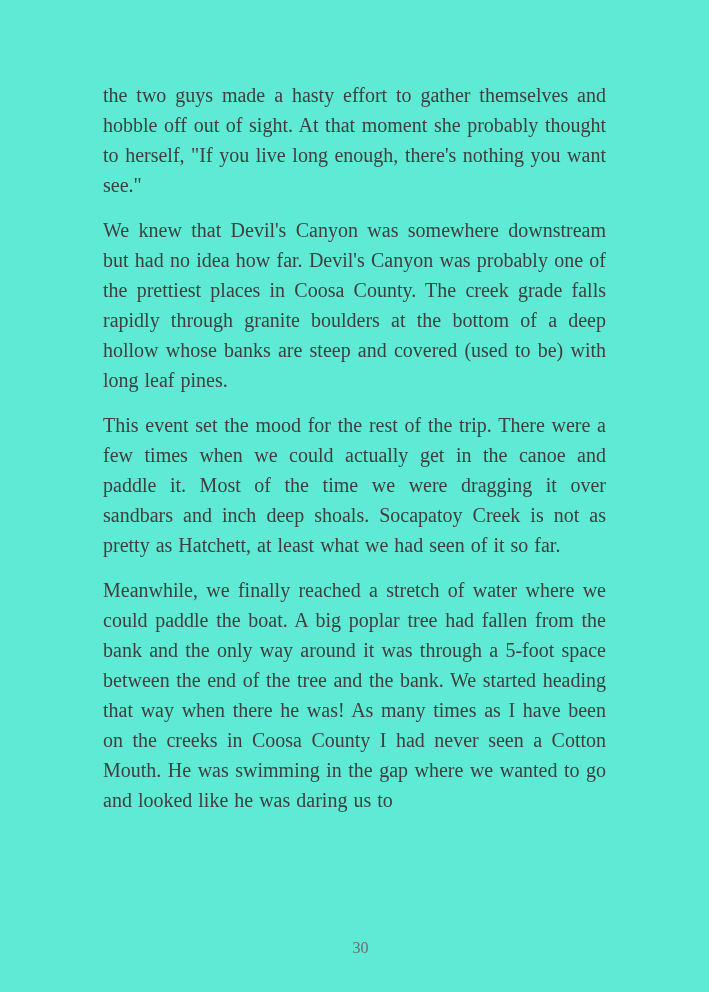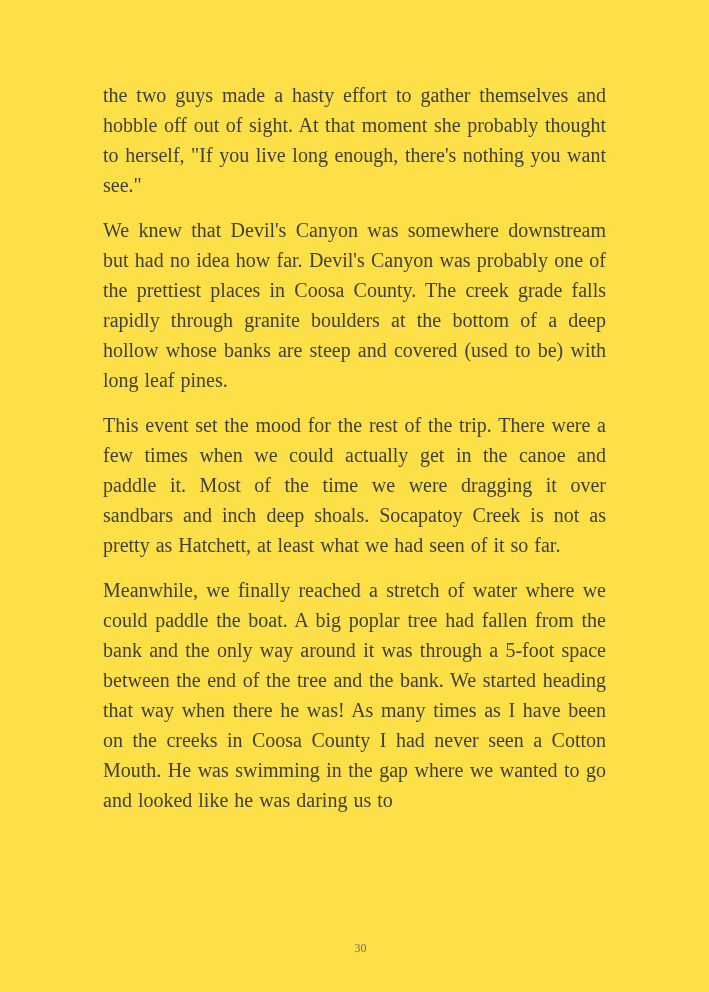--- a/index.html
+++ b/index.html
@@ -12,39 +12,39 @@
     height: 992px;
     position: relative;
     font-family: "Liberation Serif", "DejaVu Serif", serif;
   }
   .page {
     box-sizing: border-box;
     width: 709px;
     height: 992px;
     padding: 80px 103px 0 103px;
     position: relative;
-    background: #fde047;
+    background: #5eead4;
     overflow: hidden;
   }
   .body-text p {
     margin: 0 0 15px 0;
     font-size: 20px;
     line-height: 30px;
     color: #3f3f3f;
     text-align: justify;
     text-align-last: left;
     word-spacing: 1px;
   }
   .page-number {
     position: absolute;
     left: 0;
     right: 1px;
     top: 941px;
     text-align: center;
-    font-size: 12px;
+    font-size: 16px;
     line-height: 14px;
     color: #6e6e6e;
     padding-left: 13px;
   }
 </style>
 </head>
 <body>
 
 <div class="page">
   <div class="body-text">

